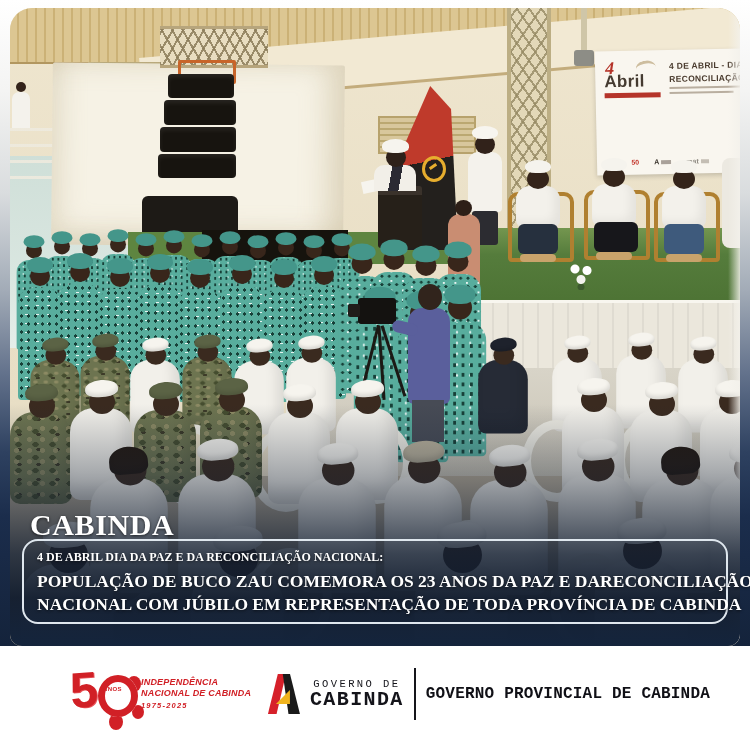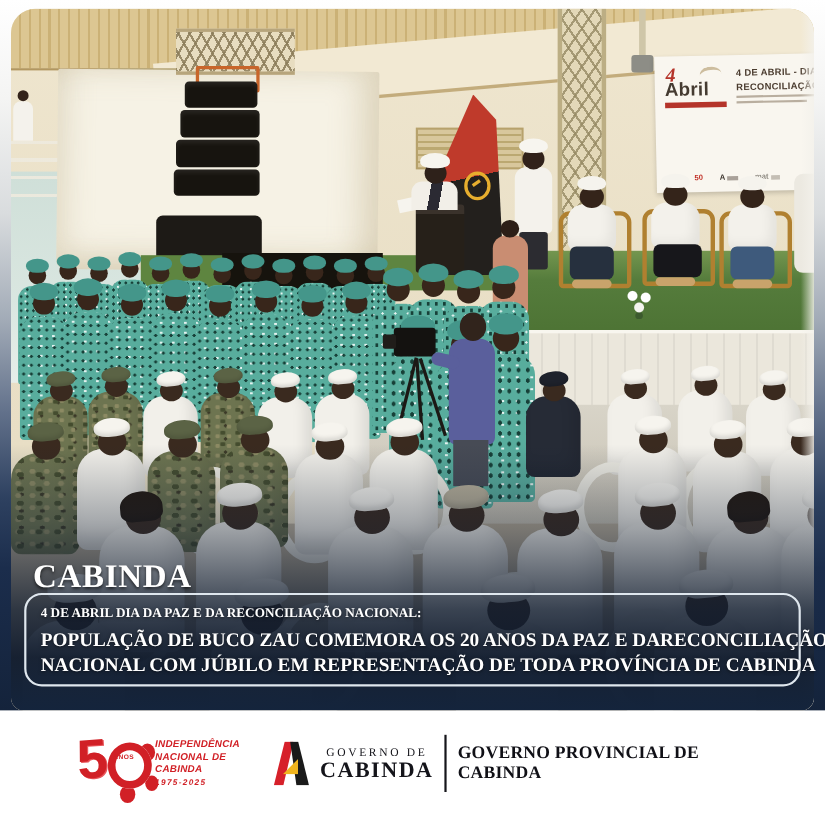--- a/index.html
+++ b/index.html
@@ -138,21 +138,21 @@
   .footer{left:0;top:646px;width:750px;height:104px;background:#ffffff;display:flex;align-items:center;justify-content:space-between;
     padding:0 40px 8px 70px;box-sizing:border-box;}
   .lgroup{display:flex;align-items:center;gap:7px;}
   .fifty{position:relative;width:64px;height:54px;flex:none;}
   .f5{position:absolute;left:0;top:-6px;font-family:"Liberation Sans",sans-serif;font-weight:900;font-size:50px;color:#d12026;transform:rotate(-4deg);text-shadow:1px 1px 0 #e8555a;}
   .f0{position:absolute;left:28px;top:8px;width:26px;height:28px;border:7px solid #d12026;border-radius:50%;
       box-shadow:16px -12px 0 -13px #d12026,-2px 26px 0 -13px #d12026,20px 16px 0 -14px #d12026;}
   .fanos{position:absolute;left:33px;top:19px;font-family:"Liberation Sans",sans-serif;font-weight:700;font-size:6px;color:#d12026;letter-spacing:.4px;}
   .indep{color:#d12026;font-family:"Liberation Sans",sans-serif;font-style:italic;font-weight:800;font-size:9px;line-height:11.5px;letter-spacing:.2px;}
   .indep .years{font-size:7.5px;letter-spacing:1.2px;}
-  .rgroup{display:flex;align-items:center;gap:10px;}
+  .rgroup{display:flex;align-items:center;gap:10px;font-family:Liberation Mono, monospace;}
   .alogo{position:relative;width:32px;height:40px;flex:none;}
   .alogo>div{position:absolute;}
   .aleg-red{left:0;top:0;width:18px;height:40px;clip-path:polygon(55% 0,100% 0,48% 100%,0 100%);background:#d6202a;}
   .aleg-black{left:10px;top:0;width:22px;height:40px;clip-path:polygon(22% 0,55% 0,100% 100%,48% 100%);background:#1a1a1a;}
   .aleg-yellow{left:8px;top:16px;width:14px;height:14px;clip-path:polygon(0 100%,100% 0,100% 100%);background:#f0b41e;}
   .gov{text-align:center;color:#14141a;}
   .gov-l1{font-size:10.5px;letter-spacing:2.4px;}
   .gov-l2{font-size:20px;font-weight:700;letter-spacing:1.4px;line-height:20px;}
   .divider{width:2px;height:52px;background:#15151a;flex:none;}
   .prov{color:#101016;}
@@ -351,21 +351,21 @@
       <i class="fg" style="left:600px;top:552px;transform:scale(1.5);"></i>
     </div>
 
     <div class="a rfade"></div>
     <div class="a shade"></div>
   </div>
 
   <div class="a cap-label">CABINDA</div>
   <div class="a cap-box">
     <div class="cap-line cap-l1">4 DE ABRIL DIA DA PAZ E DA RECONCILIAÇÃO NACIONAL:</div>
-    <div class="cap-line cap-l2">POPULAÇÃO DE BUCO ZAU COMEMORA OS 20 ANOS DA PAZ E DARECONCILIAÇÃO</div>
+    <div class="cap-line cap-l2">POPULAÇÃO DE BUCO ZAU COMEMORA OS 23 ANOS DA PAZ E DARECONCILIAÇÃO</div>
     <div class="cap-line cap-l3">NACIONAL COM JÚBILO EM REPRESENTAÇÃO DE TODA PROVÍNCIA DE CABINDA</div>
   </div>
 
   <div class="a footer">
     <div class="lgroup">
       <div class="fifty">
         <span class="f5">5</span>
         <span class="f0"></span>
         <span class="fanos">ANOS</span>
       </div>

